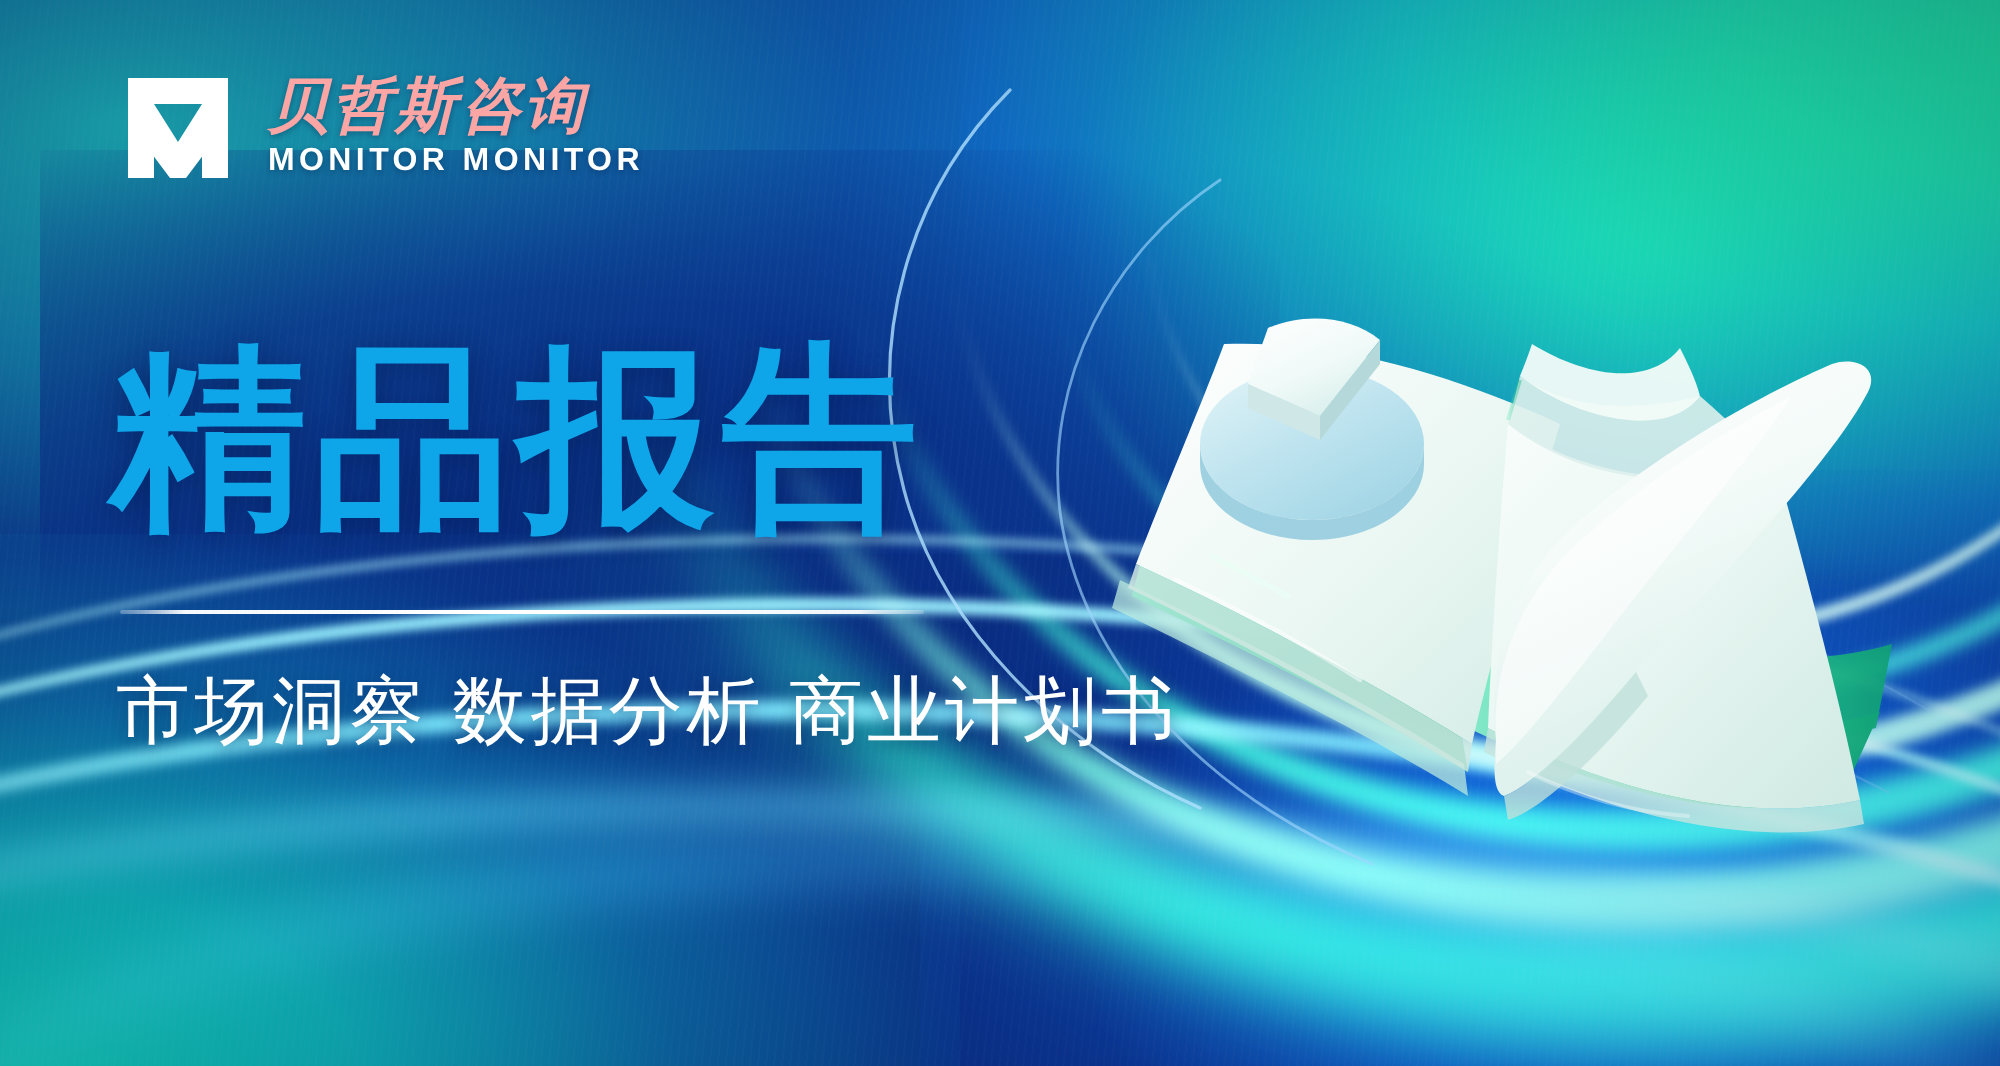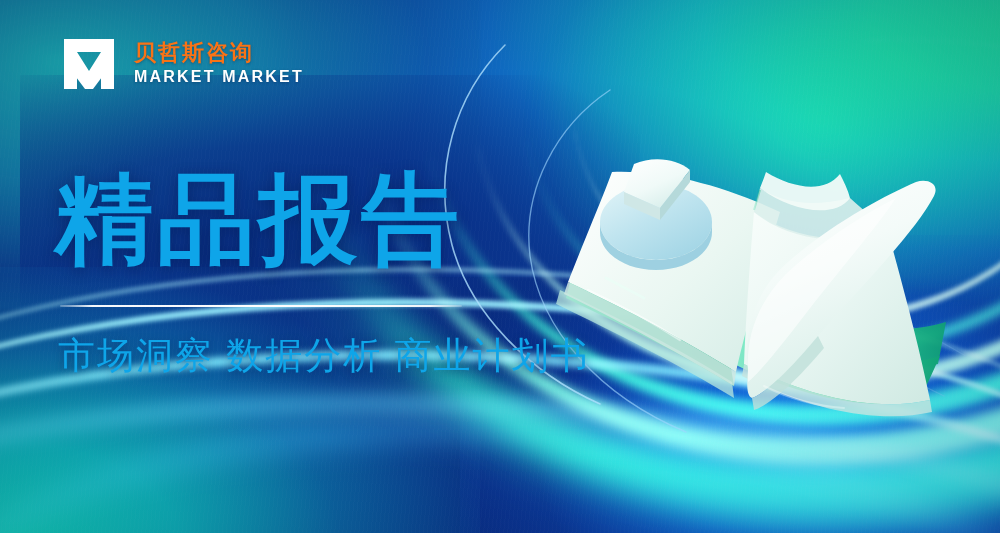--- a/index.html
+++ b/index.html
@@ -152,23 +152,24 @@
   .content{position:absolute;left:0;top:0;width:100%;height:100%;}
 
   .logo-row{
     position:absolute;left:58px;top:33px;
     display:flex;align-items:center;gap:14px;
   }
   .logo-mark{width:62px;height:62px;flex:0 0 auto;}
   .logo-mark svg{display:block;}
   .logo-text{display:flex;flex-direction:column;justify-content:center;gap:3px;}
   .brand-cn{
-    color:#f97316;font-size:22px;font-weight:bold;letter-spacing:2px;
+    color:#fca5a5;font-size:30px;font-weight:bold;letter-spacing:2px;
     line-height:1.04;white-space:nowrap;
     text-shadow:0 1px 3px rgba(0,20,60,.35);
+    font-style:italic;
   }
   .brand-en{
     color:#ffffff;font-size:16px;font-weight:bold;letter-spacing:2.2px;
     line-height:1.1;white-space:nowrap;
     text-shadow:0 1px 3px rgba(0,20,60,.35);
   }
 
   .headline{
     position:absolute;left:55px;top:168px;
     color:#0ea5e9;font-size:98px;font-weight:bold;
@@ -177,21 +178,21 @@
   }
 
   .divider{
     position:absolute;left:60px;top:305px;width:402px;height:2px;
     background:linear-gradient(90deg, rgba(255,255,255,.25) 0%, rgba(255,255,255,.96) 8%, #ffffff 50%, rgba(255,255,255,.92) 92%, rgba(255,255,255,.22) 100%);
     border-radius:2px;
   }
 
   .subhead{
     position:absolute;left:58px;top:332px;
-    color:#0ea5e9;font-size:37px;font-weight:normal;
+    color:#ffffff;font-size:37px;font-weight:normal;
     letter-spacing:2px;line-height:1.3;white-space:nowrap;
     text-shadow:0 2px 8px rgba(2,20,70,.40);
   }
 </style>
 </head>
 <body>
 
 <div class="banner">
 
   <div class="bg-base"></div>
@@ -342,21 +343,21 @@
 
           <rect x="43" y="22" width="13" height="34" fill="#ffffff"></rect>
 
           <path d="M6 19 L 19 19 L 31 38 L 43 19 L 56 19 L 56 28 L 35 56 L 27 56 L 6 28 Z" fill="#ffffff"></path>
 
           <path d="M19 19 L 43 19 L 31 38 Z" fill="none"></path>
         </svg>
       </div>
       <div class="logo-text">
         <div class="brand-cn">贝哲斯咨询</div>
-        <div class="brand-en">MARKET MARKET</div>
+        <div class="brand-en">MONITOR MONITOR</div>
       </div>
     </div>
 
     <div class="headline">精品报告</div>
 
     <div class="divider"></div>
 
     <div class="subhead">市场洞察  数据分析  商业计划书</div>
 
   </div>

